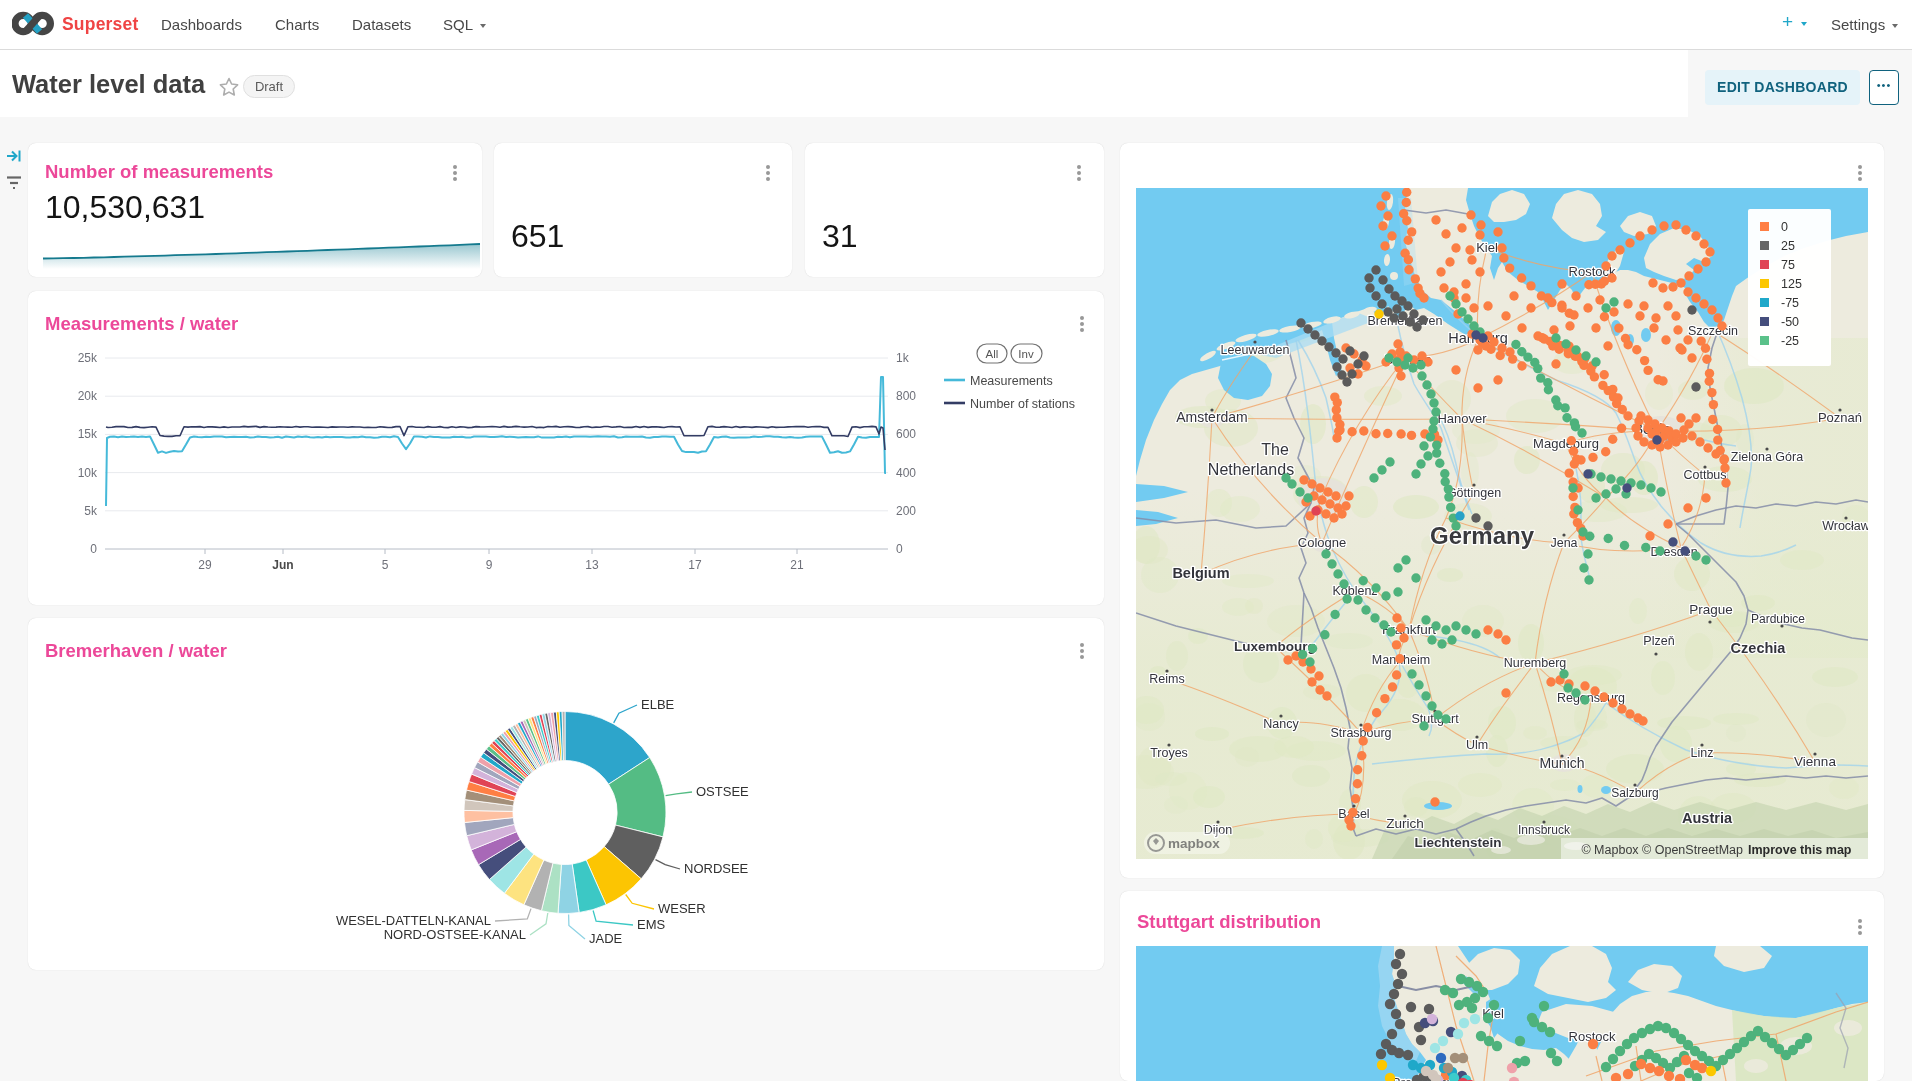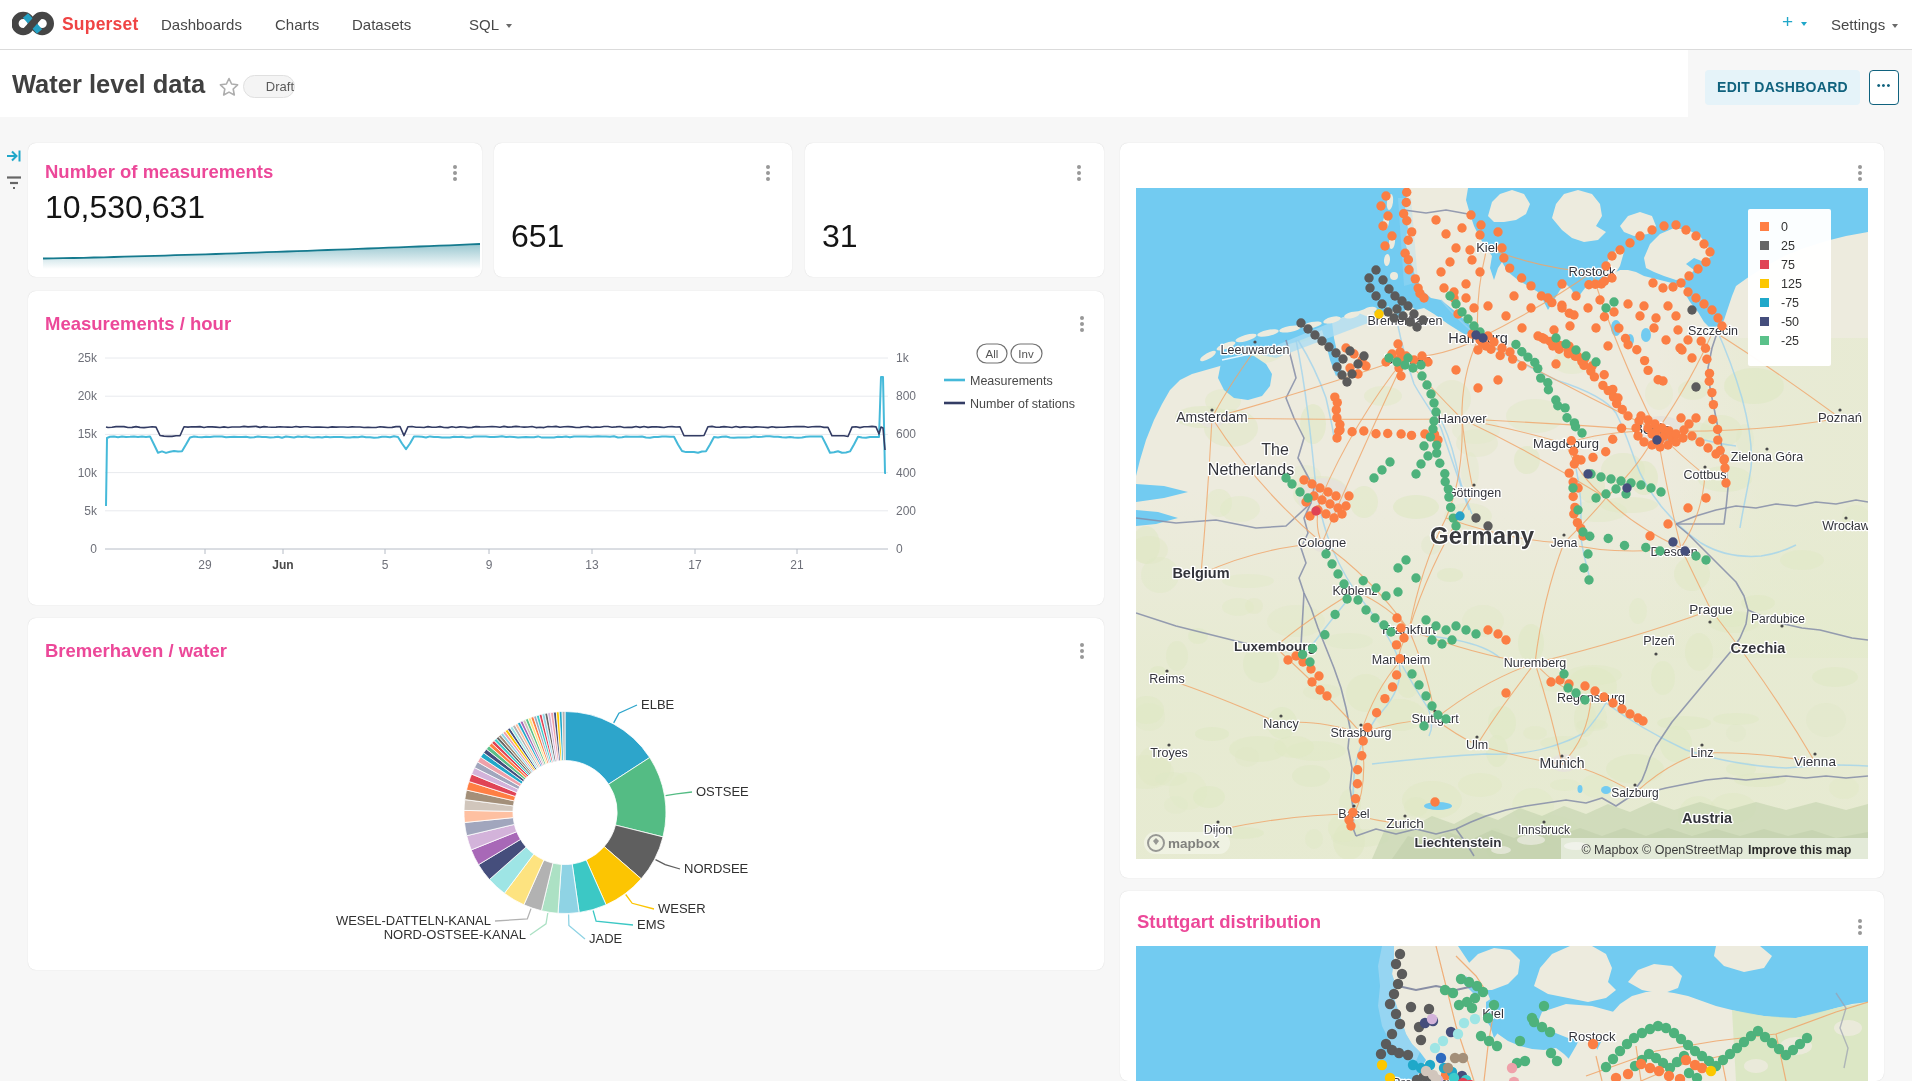--- a/index.html
+++ b/index.html
@@ -3,42 +3,42 @@
 *{margin:0;padding:0;box-sizing:border-box}
 html,body{width:1912px;height:1081px;overflow:hidden;background:#F7F7F7;
  font-family:"Liberation Sans",sans-serif;-webkit-font-smoothing:antialiased}
 #navbar{position:absolute;left:0;top:0;width:1912px;height:50px;background:#fff;border-bottom:1px solid #DBDBDB}
 .logotext{position:absolute;left:62px;top:14px;font-size:17.5px;font-weight:bold;color:#ef4444;letter-spacing:0.2px}
 .navlink{position:absolute;top:16px;font-size:15px;color:#484848}
 .caret{display:inline-block;width:0;height:0;border-left:3.5px solid transparent;border-right:3.5px solid transparent;border-top:4.5px solid #6a6a6a;margin-left:3px;position:relative;top:-2px}
 #header{position:absolute;left:0;top:50px;width:1688px;height:67px;background:#fff}
 #htitle{position:absolute;left:12px;top:70px;font-size:25.5px;font-weight:bold;color:#404040;top:20px}
 #draft{position:absolute;left:243px;top:25px;width:52px;height:23px;border:1px solid #E0E0E0;
- background:#F4F4F4;border-radius:11.5px;font-size:13px;color:#5A5A5A;text-align:right;line-height:21px}
+ background:#F4F4F4;border-radius:11.5px;font-size:13px;color:#5A5A5A;text-align:center;line-height:21px}
 #editbtn{position:absolute;left:1705px;top:20px;width:155px;height:35px;background:#E5F3F9;border-radius:4px;
  font-size:14px;font-weight:bold;color:#10627E;text-align:center;line-height:35px;letter-spacing:0.3px}
 #morebtn{position:absolute;left:1869px;top:20px;width:30px;height:35px;background:#fff;border:1px solid #10627E;
  border-radius:4px;font-size:11px;color:#10627E;text-align:center;line-height:35px;letter-spacing:1px}
 .card{position:absolute;background:#fff;border-radius:8px;box-shadow:0 0 1px rgba(0,0,0,0.18)}
 .ctitle{position:absolute;left:17px;top:15px;font-size:18.5px;font-weight:bold;color:#ec4899;line-height:27px;letter-spacing:0px}
 .kd{position:absolute;width:4px;height:4px;border-radius:50%;background:#989898;left:0}
 .bignum{position:absolute;left:17px;font-size:32px;color:#141414;letter-spacing:0px;line-height:1}
 </style></head><body>
 <div id="navbar">
  <svg width="44" height="28" viewBox="0 0 44 28" style="position:absolute;left:12px;top:11px">
   <circle cx="11.2" cy="12.5" r="8.2" fill="none" stroke="#454545" stroke-width="7.2"></circle>
   <circle cx="30.2" cy="12.5" r="8.2" fill="none" stroke="#454545" stroke-width="7.2"></circle>
   <path d="M10.9,6.8 L16.1,2.2 L30.1,18.2 L24.9,22.8 Z" fill="#23A1C4"></path>
   <path d="M13.6,20.4 L27.6,4.6" stroke="#454545" stroke-width="7.0" fill="none"></path>
  </svg>
  <span class="logotext">Superset</span>
  <span class="navlink" style="left:161px">Dashboards</span>
  <span class="navlink" style="left:275px">Charts</span>
  <span class="navlink" style="left:352px">Datasets</span>
- <span class="navlink" style="left:469px">SQL <span class="caret"></span></span>
+ <span class="navlink" style="left:443px">SQL <span class="caret"></span></span>
  <span style="position:absolute;left:1782px;top:11px;font-size:19px;color:#20A7C9">+</span>
  <span class="caret" style="position:absolute;left:1798px;top:22px;border-top-color:#20A7C9"></span>
  <span class="navlink" style="left:1831px">Settings <span class="caret"></span></span>
 </div>
 <div id="header">
  <span id="htitle">Water level data</span>
     <svg width="20" height="20" viewBox="0 0 20 20" style="position:absolute;left:219px;top:27px">
       <path d="M10,1.5 L12.6,7 L18.6,7.8 L14.2,12 L15.3,18 L10,15.1 L4.7,18 L5.8,12 L1.4,7.8 L7.4,7 Z" fill="none" stroke="#ADADAD" stroke-width="1.6" stroke-linejoin="round"></path>
     </svg>
  <span id="draft">Draft</span>
@@ -85,21 +85,21 @@
   </div>
 <div class="card" style="left:805px;top:143px;width:299px;height:134px">
     <div style="position:absolute;left:272px;top:22px;width:4px;height:18px">
       <span class="kd" style="top:0"></span>
       <span class="kd" style="top:6px"></span>
       <span class="kd" style="top:12px"></span>
     </div>
 <div class="bignum" style="top:77px">31</div>
   </div>
 <div class="card" style="left:28px;top:291px;width:1076px;height:314px">
-<div class="ctitle" style="top:19px">Measurements / hour</div>
+<div class="ctitle" style="top:19px">Measurements / water</div>
     <div style="position:absolute;left:1052px;top:25px;width:4px;height:18px">
       <span class="kd" style="top:0"></span>
       <span class="kd" style="top:6px"></span>
       <span class="kd" style="top:12px"></span>
     </div>
     <svg width="1076" height="314" viewBox="0 0 1076 314" style="position:absolute;left:0;top:0">
       <line x1="77" y1="67" x2="860" y2="67" stroke="#E8EAEE" stroke-width="1"></line>
       <line x1="77" y1="105.2" x2="860" y2="105.2" stroke="#E8EAEE" stroke-width="1"></line>
       <line x1="77" y1="143.4" x2="860" y2="143.4" stroke="#E8EAEE" stroke-width="1"></line>
       <line x1="77" y1="181.6" x2="860" y2="181.6" stroke="#E8EAEE" stroke-width="1"></line>

